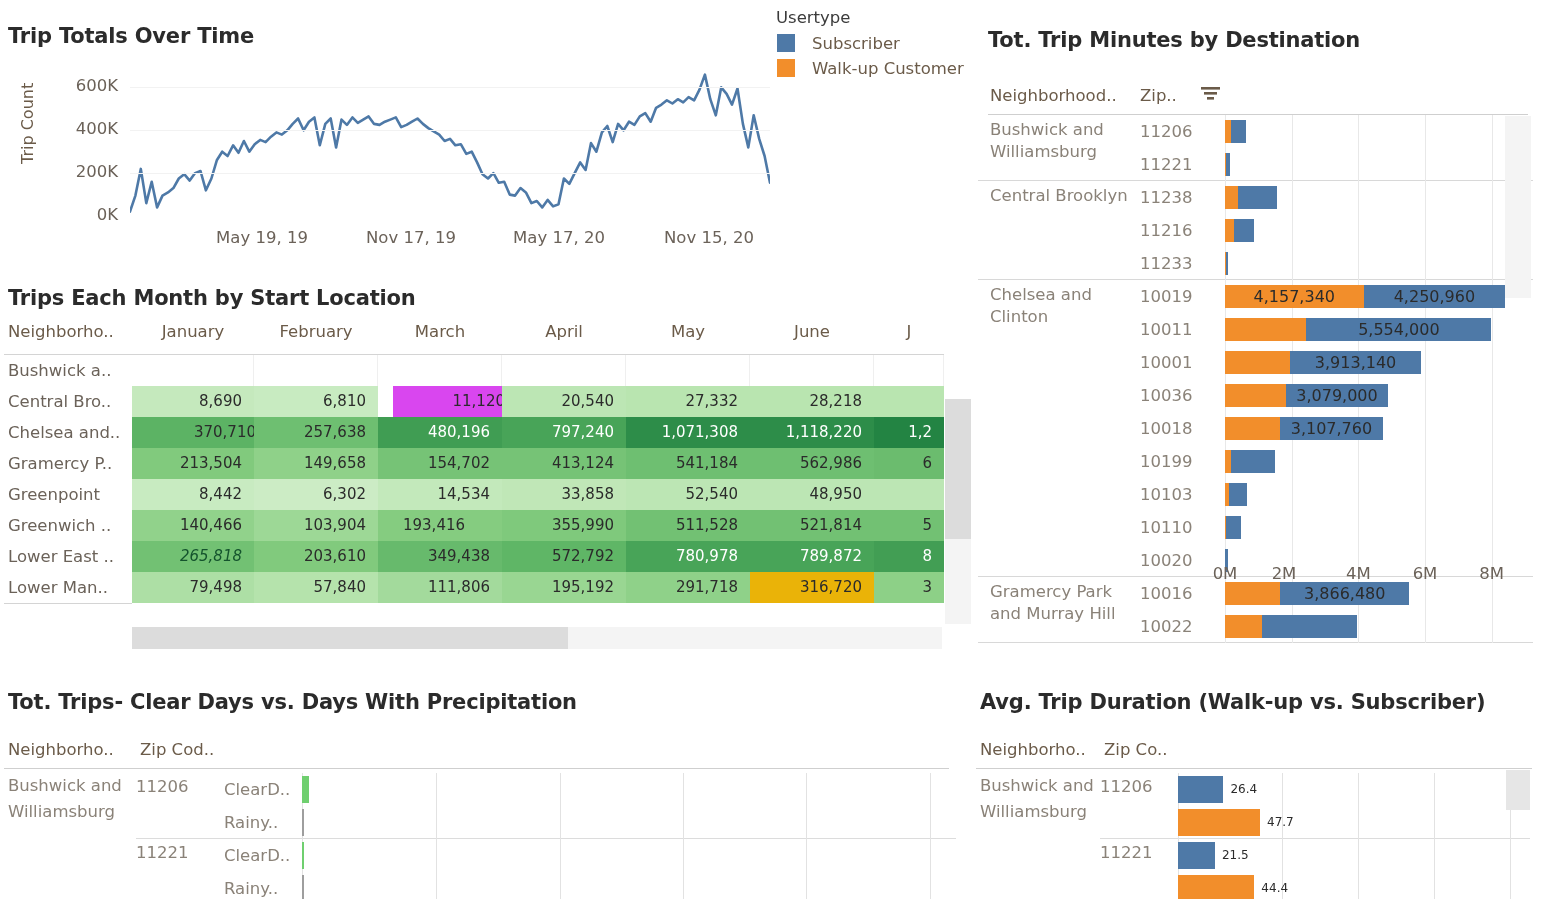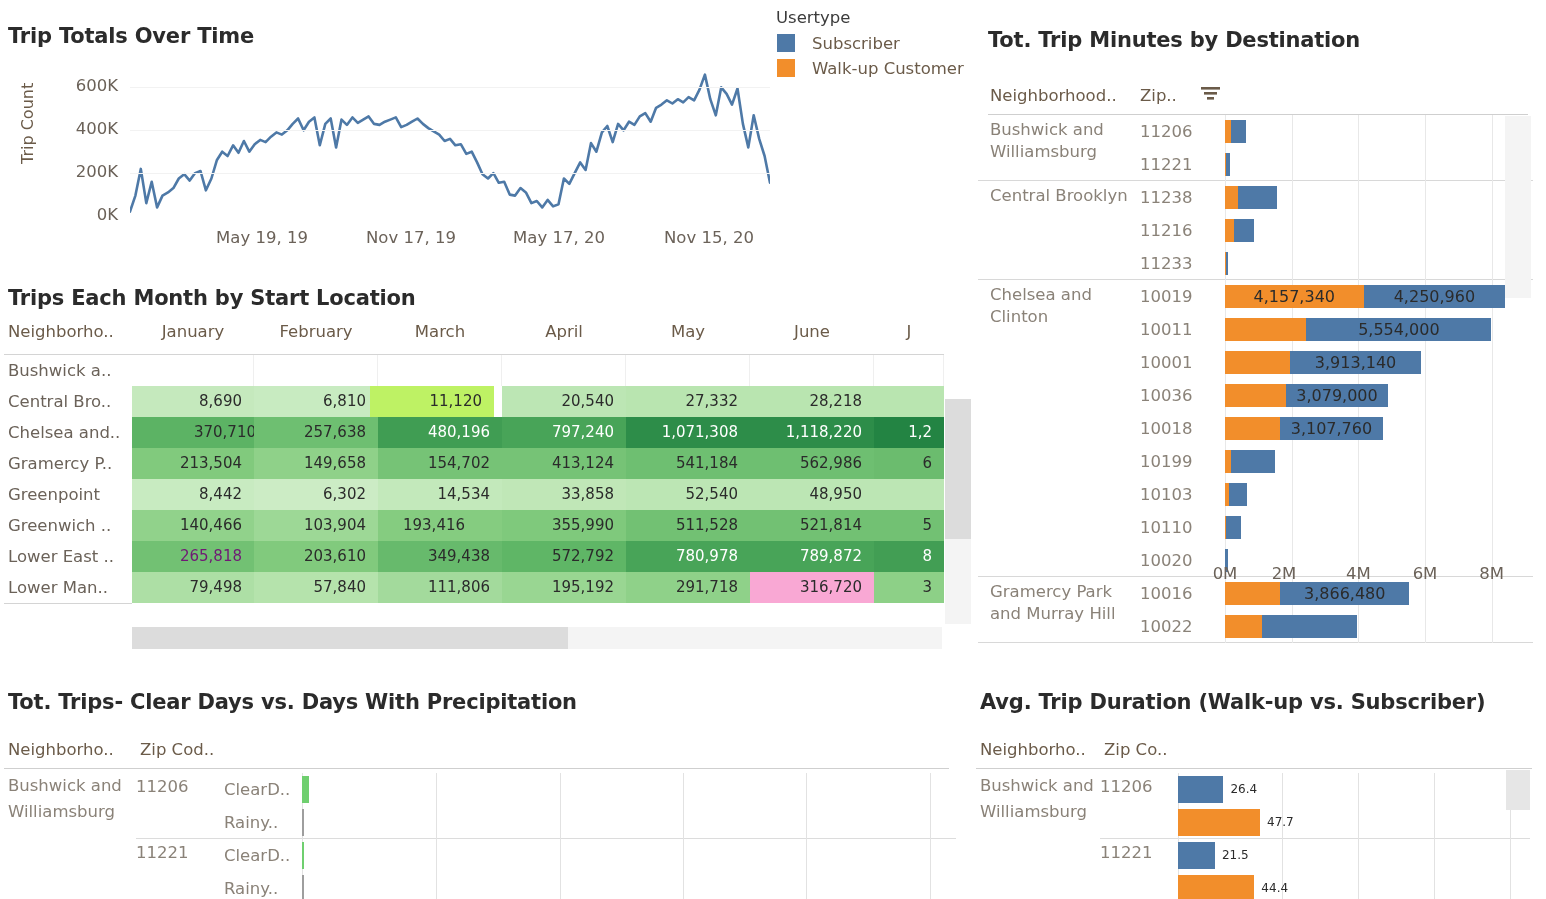--- a/index.html
+++ b/index.html
@@ -217,21 +217,21 @@
           <div class="hm-cell" style="left: 378px; width: 124px; background: rgb(255, 255, 255); color: rgb(43, 43, 43); border-right: 1px solid rgb(239, 239, 239);"></div>
           <div class="hm-cell" style="left: 502px; width: 124px; background: rgb(255, 255, 255); color: rgb(43, 43, 43); border-right: 1px solid rgb(239, 239, 239);"></div>
           <div class="hm-cell" style="left: 626px; width: 124px; background: rgb(255, 255, 255); color: rgb(43, 43, 43); border-right: 1px solid rgb(239, 239, 239);"></div>
           <div class="hm-cell" style="left: 750px; width: 124px; background: rgb(255, 255, 255); color: rgb(43, 43, 43); border-right: 1px solid rgb(239, 239, 239);"></div>
           <div class="hm-cell" style="left: 874px; width: 70px; background: rgb(255, 255, 255); color: rgb(43, 43, 43); border-right: 1px solid rgb(239, 239, 239);"></div>
         </div>
         <div class="hm-row">
           <div class="hm-name">Central Bro..</div>
           <div class="hm-cell" style="left: 132px; width: 122px; background: rgb(197, 233, 189); color: rgb(43, 43, 43);">8,690</div>
           <div class="hm-cell" style="left: 254px; width: 124px; background: rgb(200, 235, 193); color: rgb(43, 43, 43);">6,810</div>
-          <div class="hm-cell" style="left: 370px; width: 124px; background: #bef264; color: rgb(43, 43, 43); text-align: right;">11,120</div>
+          <div class="hm-cell" style="left: 393px; width: 124px; background: #d946ef; color: rgb(43, 43, 43); text-align: right;">11,120</div>
           <div class="hm-cell" style="left: 502px; width: 124px; background: rgb(188, 230, 180); color: rgb(43, 43, 43);">20,540</div>
           <div class="hm-cell" style="left: 626px; width: 124px; background: rgb(185, 229, 176); color: rgb(43, 43, 43);">27,332</div>
           <div class="hm-cell" style="left: 750px; width: 124px; background: rgb(185, 229, 176); color: rgb(43, 43, 43);">28,218</div>
           <div class="hm-cell" style="left: 874px; width: 70px; background: rgb(185, 229, 176); color: rgb(43, 43, 43);"></div>
         </div>
         <div class="hm-row">
           <div class="hm-name">Chelsea and..</div>
           <div class="hm-cell" style="left: 132px; width: 136px; background: rgb(92, 179, 100); color: rgb(43, 43, 43);">370,710</div>
           <div class="hm-cell" style="left: 254px; width: 124px; background: rgb(110, 191, 113); color: rgb(43, 43, 43);">257,638</div>
           <div class="hm-cell" style="left: 378px; width: 124px; background: rgb(64, 157, 83); color: rgb(255, 255, 255);">480,196</div>
@@ -265,36 +265,36 @@
           <div class="hm-cell" style="left: 132px; width: 122px; background: rgb(145, 210, 139); color: rgb(43, 43, 43);">140,466</div>
           <div class="hm-cell" style="left: 254px; width: 124px; background: rgb(157, 216, 150); color: rgb(43, 43, 43);">103,904</div>
           <div class="hm-cell" style="left: 378px; width: 124px; background: rgb(133, 204, 128); color: rgb(43, 43, 43); text-align: center;">193,416</div>
           <div class="hm-cell" style="left: 502px; width: 124px; background: rgb(127, 201, 124); color: rgb(43, 43, 43);">355,990</div>
           <div class="hm-cell" style="left: 626px; width: 124px; background: rgb(114, 193, 115); color: rgb(43, 43, 43);">511,528</div>
           <div class="hm-cell" style="left: 750px; width: 124px; background: rgb(114, 193, 115); color: rgb(43, 43, 43);">521,814</div>
           <div class="hm-cell" style="left: 874px; width: 70px; background: rgb(114, 193, 115); color: rgb(43, 43, 43);">5</div>
         </div>
         <div class="hm-row">
           <div class="hm-name">Lower East ..</div>
-          <div class="hm-cell" style="left: 132px; width: 122px; background: rgb(114, 193, 115); color: #701a75;">265,818</div>
+          <div class="hm-cell" style="left: 132px; width: 122px; background: rgb(114, 193, 115); color: #14532d; font-style: italic;">265,818</div>
           <div class="hm-cell" style="left: 254px; width: 124px; background: rgb(129, 202, 125); color: rgb(43, 43, 43);">203,610</div>
           <div class="hm-cell" style="left: 378px; width: 124px; background: rgb(103, 186, 108); color: rgb(43, 43, 43);">349,438</div>
           <div class="hm-cell" style="left: 502px; width: 124px; background: rgb(95, 182, 102); color: rgb(43, 43, 43);">572,792</div>
           <div class="hm-cell" style="left: 626px; width: 124px; background: rgb(72, 164, 88); color: rgb(255, 255, 255);">780,978</div>
           <div class="hm-cell" style="left: 750px; width: 124px; background: rgb(72, 164, 88); color: rgb(255, 255, 255);">789,872</div>
           <div class="hm-cell" style="left: 874px; width: 70px; background: rgb(66, 158, 84); color: rgb(255, 255, 255);">8</div>
         </div>
         <div class="hm-row">
           <div class="hm-name">Lower Man..</div>
           <div class="hm-cell" style="left: 132px; width: 122px; background: rgb(173, 223, 165); color: rgb(43, 43, 43);">79,498</div>
           <div class="hm-cell" style="left: 254px; width: 124px; background: rgb(181, 227, 172); color: rgb(43, 43, 43);">57,840</div>
           <div class="hm-cell" style="left: 378px; width: 124px; background: rgb(163, 218, 156); color: rgb(43, 43, 43);">111,806</div>
           <div class="hm-cell" style="left: 502px; width: 124px; background: rgb(153, 214, 146); color: rgb(43, 43, 43);">195,192</div>
           <div class="hm-cell" style="left: 626px; width: 124px; background: rgb(143, 209, 137); color: rgb(43, 43, 43);">291,718</div>
-          <div class="hm-cell" style="left: 750px; width: 124px; background: #f9a8d4; color: rgb(43, 43, 43);">316,720</div>
+          <div class="hm-cell" style="left: 750px; width: 124px; background: #eab308; color: rgb(43, 43, 43);">316,720</div>
           <div class="hm-cell" style="left: 874px; width: 70px; background: rgb(141, 208, 135); color: rgb(43, 43, 43);">3</div>
         </div>
       </div>
     <div class="hm-bottomline"></div>
   </div>
   <div class="hm-hscroll">
     <div class="hm-hthumb"></div>
   </div>
   <div class="hm-vscroll">
     <div class="hm-vthumb"></div>

